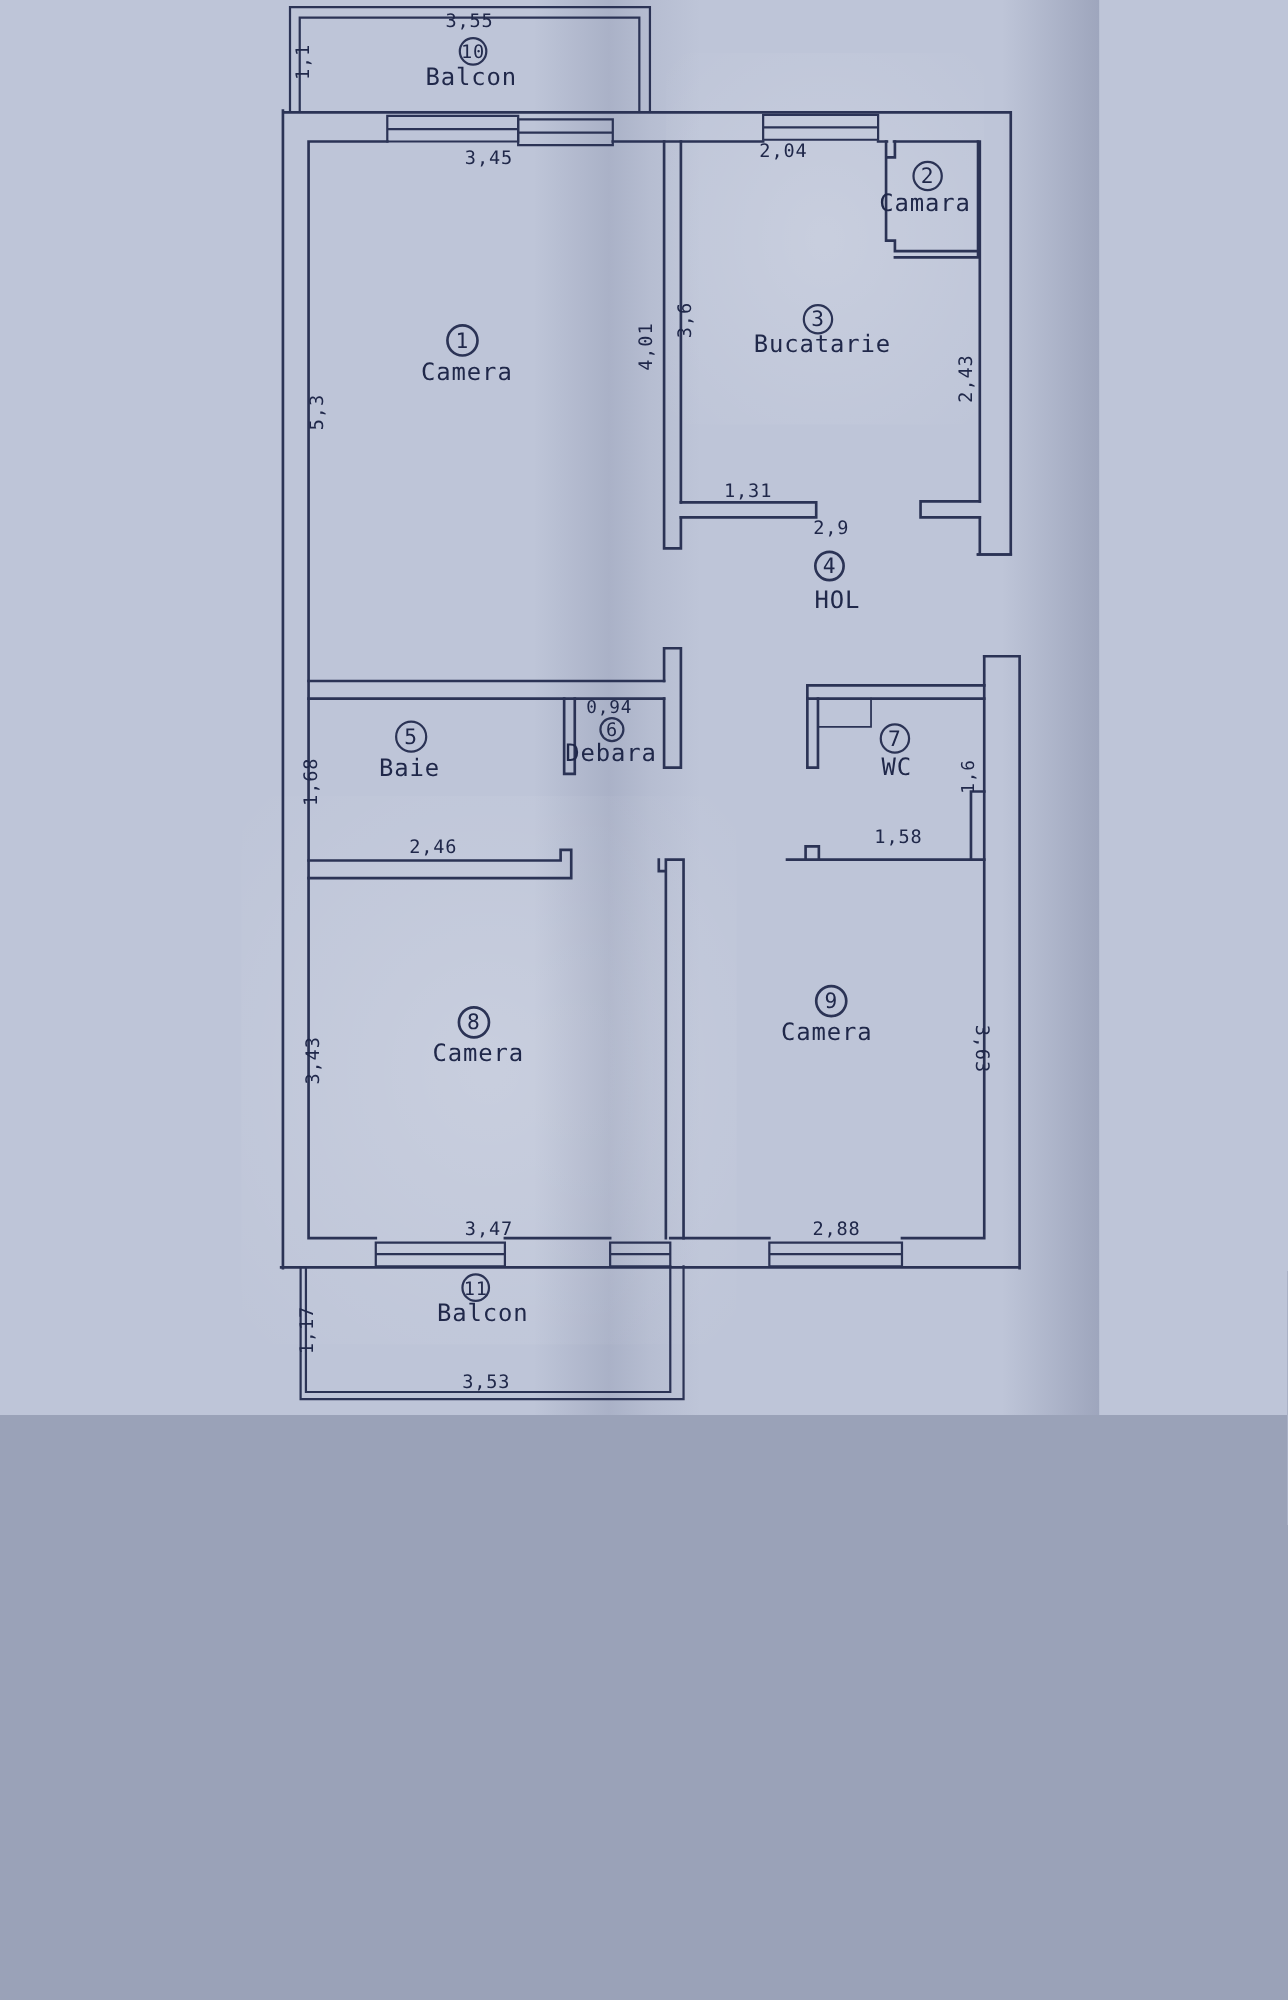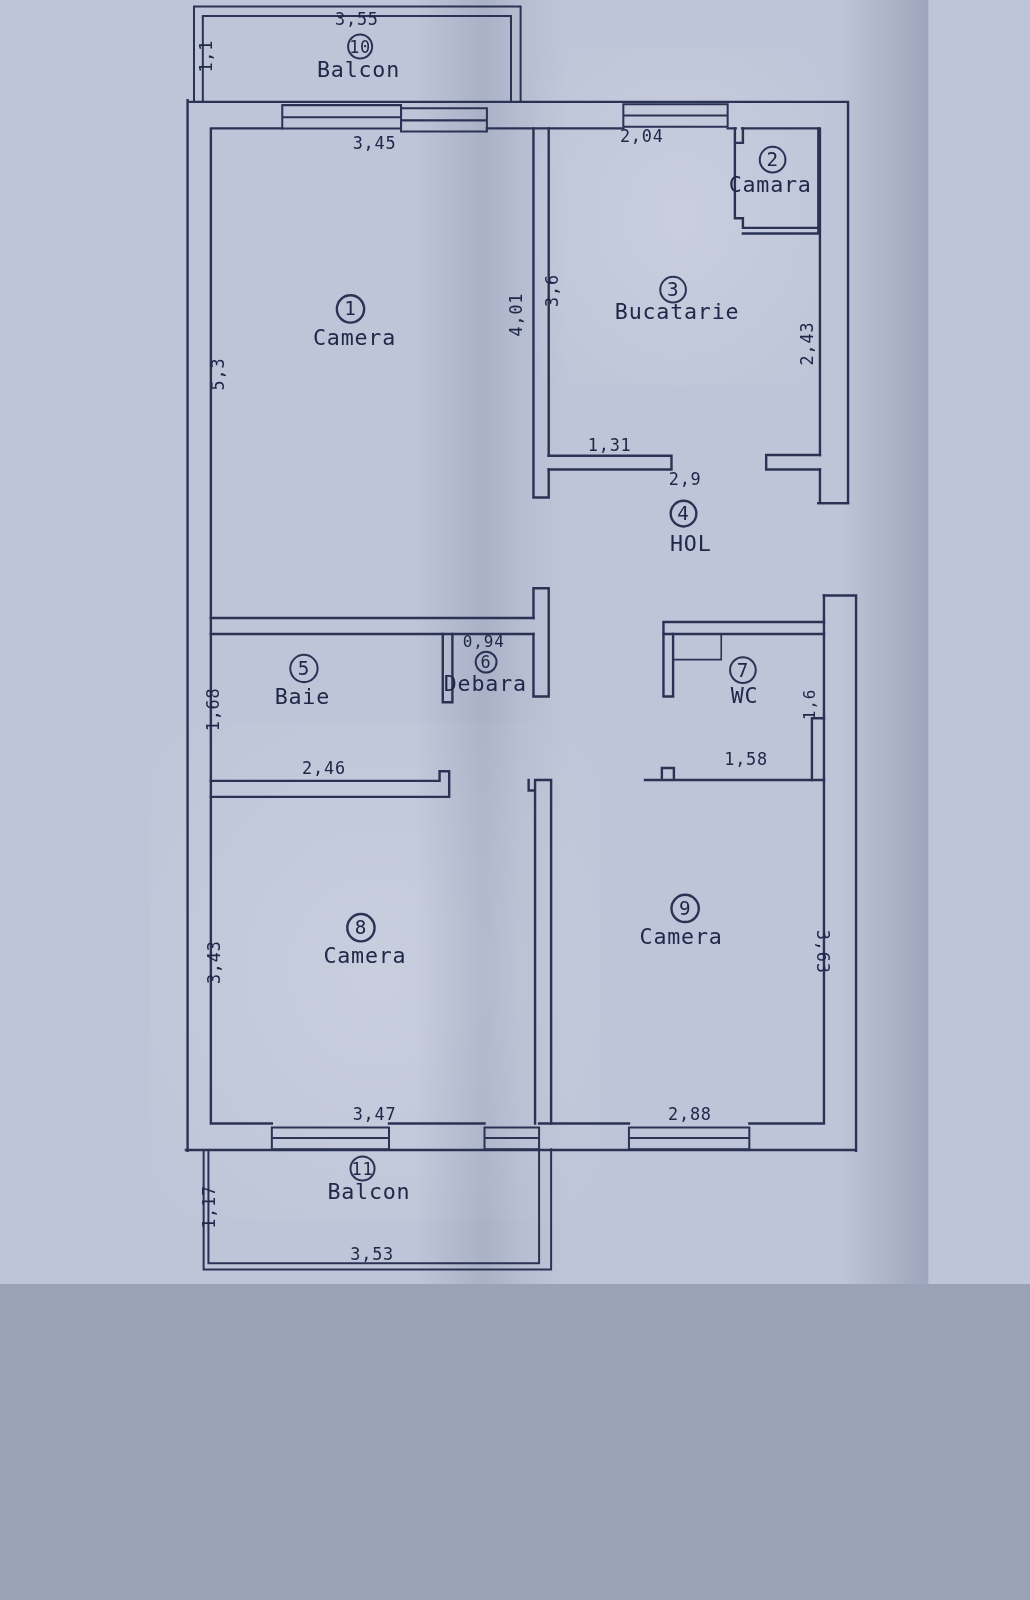--- a/index.html
+++ b/index.html
@@ -3,21 +3,21 @@
 <meta charset="utf-8">
 <style>
   :root{
     --ink:#2b3355;
     --text-ink:#20284a;
     --paper:#bec5d8;
   }
   html,body{margin:0;padding:0;background:#9aa2b8;}
   .screenshot{
     position:relative;
-    width:1030px;height:1284px;
+    width:1030px;height:1132px;
     background:var(--paper);
     overflow:hidden;
     font-family:"DejaVu Sans Mono", monospace;
   }
   svg.plan{position:absolute;left:0;top:0;width:100%;height:100%;}
   svg.plan path, svg.plan circle{
     stroke:var(--ink);
     fill:none;
     stroke-linecap:square;
     stroke-linejoin:miter;

